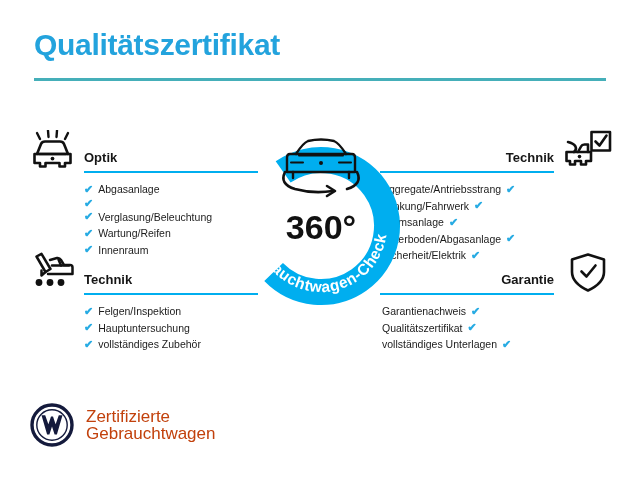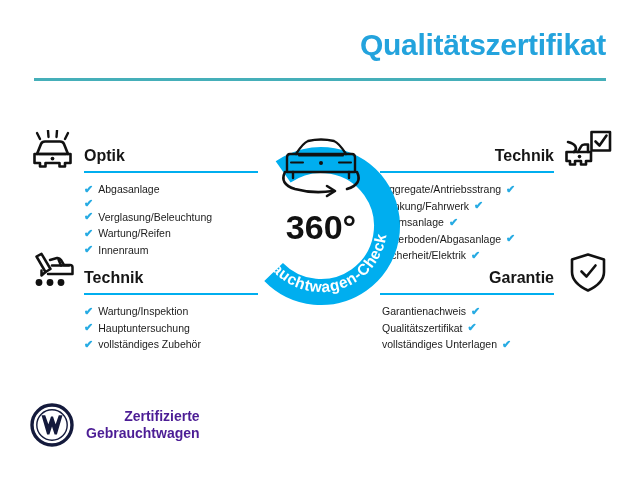--- a/index.html
+++ b/index.html
@@ -12,21 +12,20 @@
     height: 480px;
     overflow: hidden;
     font-family: "Liberation Sans", sans-serif;
     color: #1a1a1a;
     position: relative;
   }
   .page {
     position: absolute;
     inset: 0;
     background: #ffffff;
-    text-align: right;
   }
 
   
   .header {
     position: absolute;
     left: 34px;
     top: 28px;
     width: 572px;
   }
   .title {
@@ -52,21 +51,21 @@
   .col-left  { left: 26px; }
   .col-right { left: 382px; }
 
   .block-head {
     position: relative;
     height: 46px;
   }
   .block-title {
     position: absolute;
     bottom: 9px;
-    font-size: 16px;
+    font-size: 13px;
     font-weight: bold;
     color: #161616;
     white-space: nowrap;
   }
   .col-left .block-title  { left: 58px; }
   .col-right .block-title { right: 60px; margin-top: 24px; }
 
   .block-rule {
     position: absolute;
     bottom: 1px;
@@ -127,23 +126,23 @@
   .footer {
     position: absolute;
     left: 30px;
     top: 403px;
     display: flex;
     align-items: center;
   }
   .vw-mark { width: 44px; height: 44px; flex: none; }
   .vw-text {
     margin-left: 12px;
-    font-size: 14px;
-    font-weight: bold;
-    color: #4c1d95;
+    font-size: 17px;
+    font-weight: normal;
+    color: #c2410c;
     line-height: 17px;
     white-space: nowrap;
   }
 </style>
 </head>
 <body>
 
 <div class="page">
 
   <div class="header">
@@ -210,21 +209,21 @@
           <circle cx="22" cy="30.5" r="3.4" fill="#111"></circle>
           <circle cx="33" cy="30.5" r="3.4" fill="#111"></circle>
         </svg>
       </span>
       <span class="block-title">Technik</span>
       <span class="block-rule"></span>
     </div>
     <ul class="items">
       <li class="item">
           <span class="check">✔</span>
-          <span>Wartung/Inspektion</span>
+          <span>Felgen/Inspektion</span>
         </li>
       <li class="item">
           <span class="check">✔</span>
           <span>Hauptuntersuchung</span>
         </li>
       <li class="item">
           <span class="check">✔</span>
           <span>vollständiges Zubehör</span>
         </li>
     </ul>

